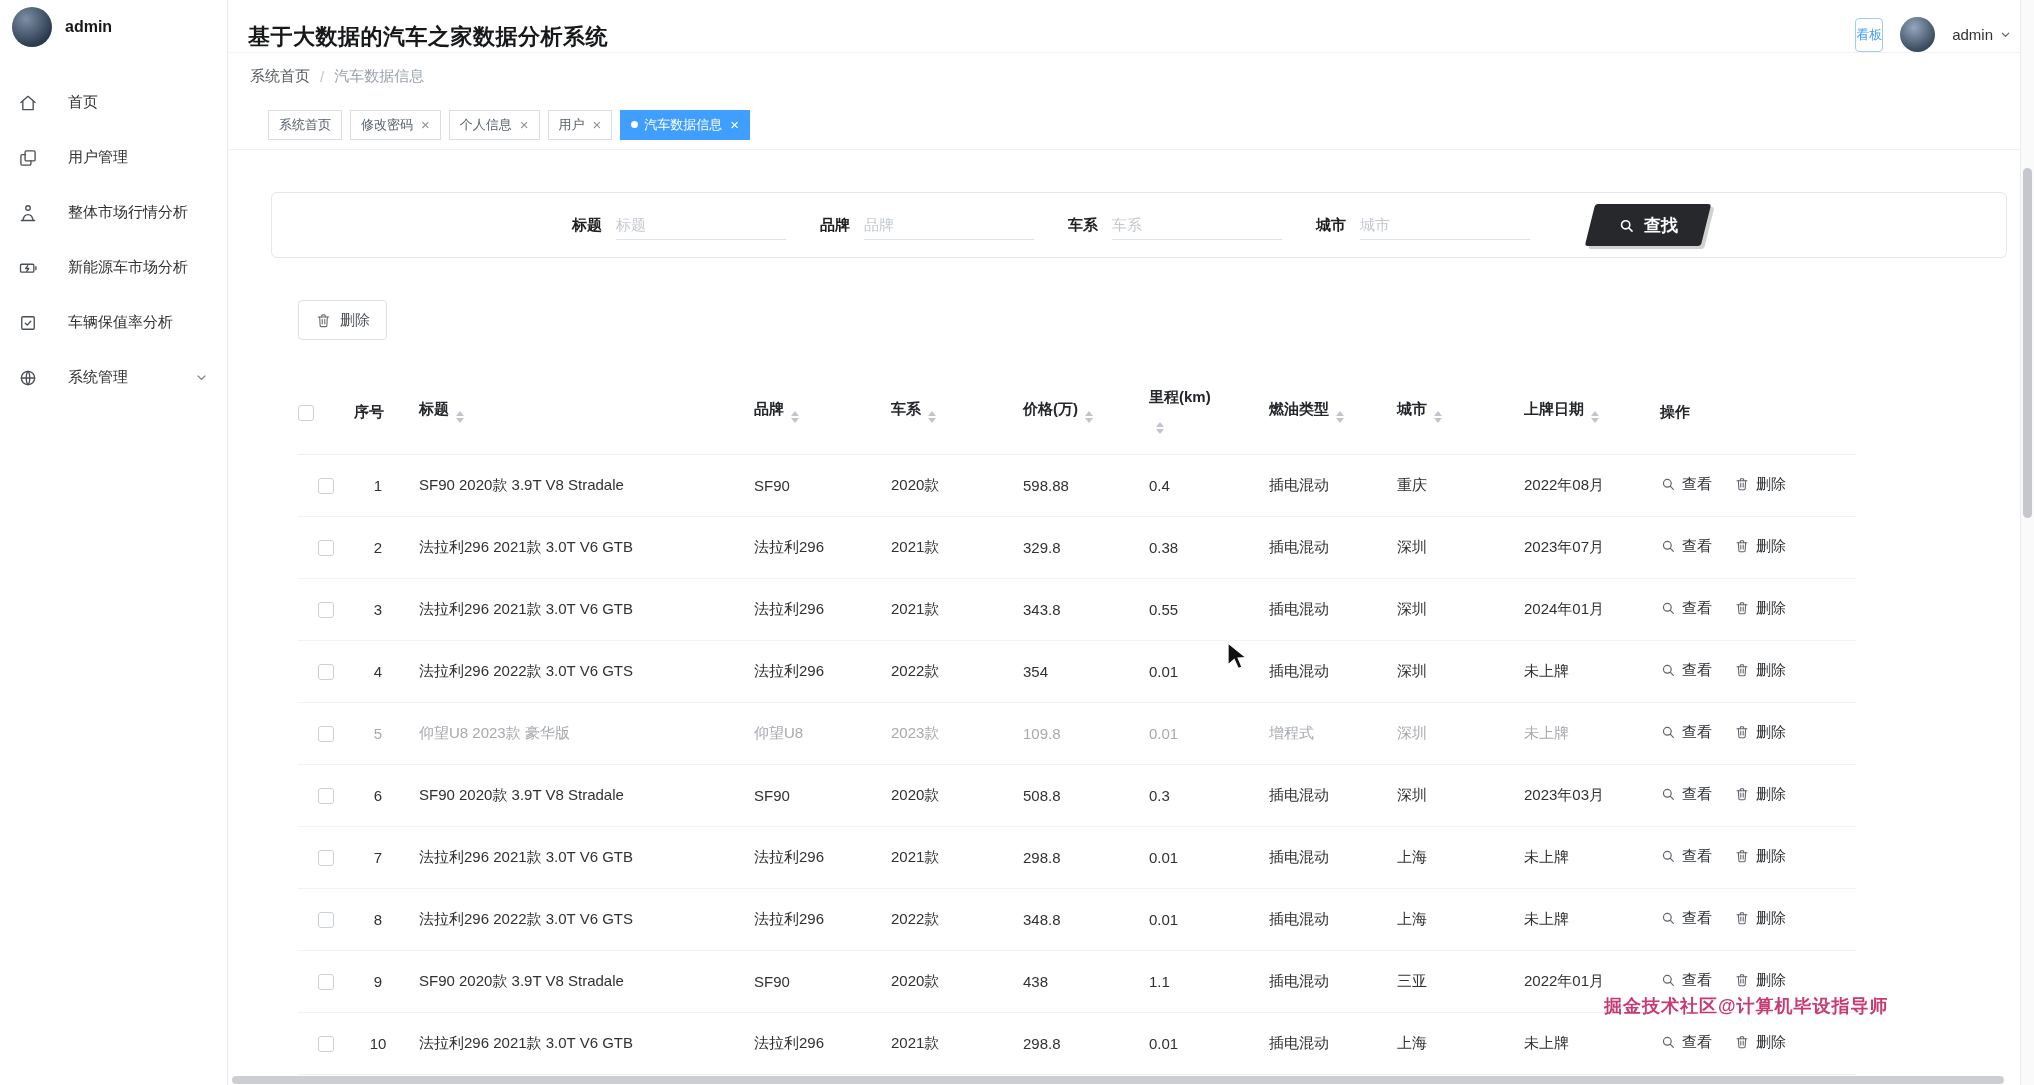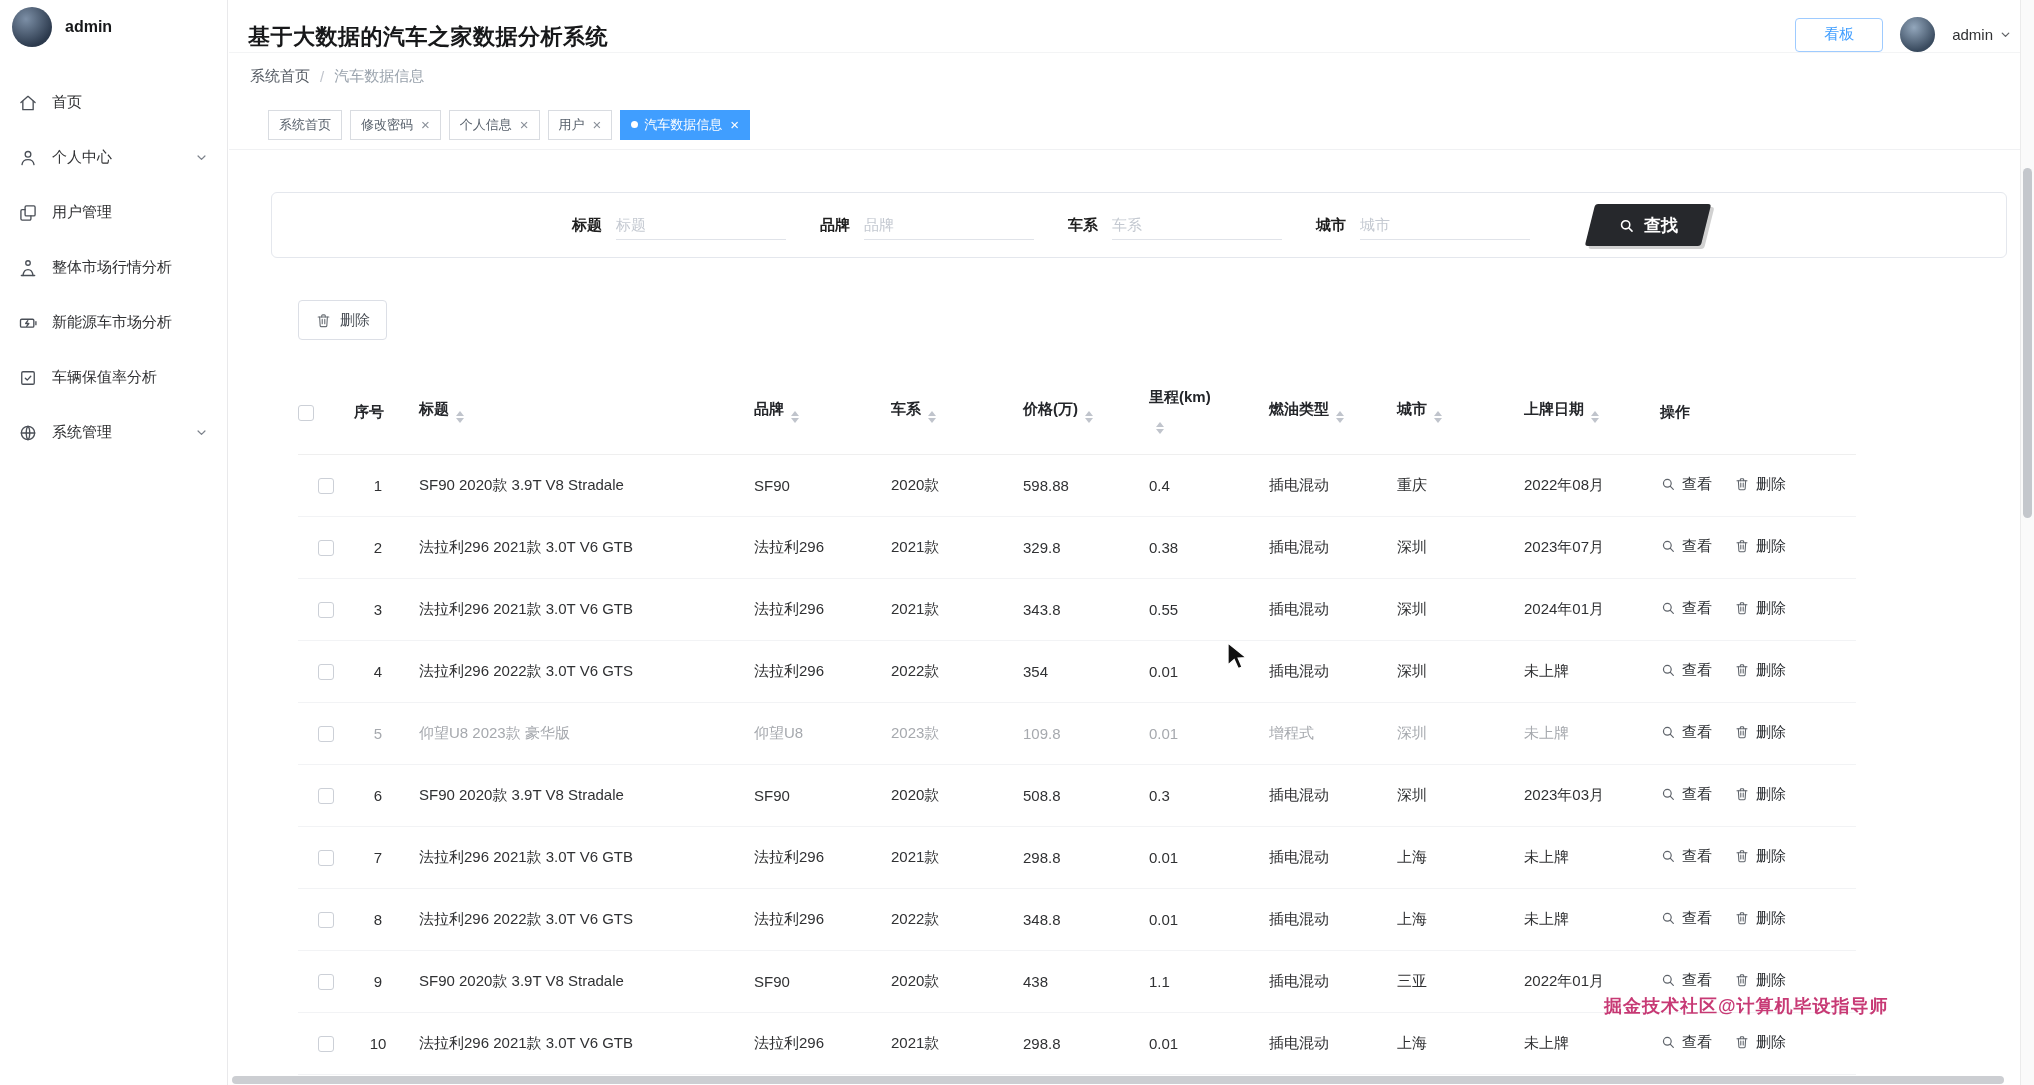--- a/index.html
+++ b/index.html
@@ -6,34 +6,34 @@
 html,body{width:2034px;height:1085px;overflow:hidden}
 body{font-family:"Liberation Sans","DejaVu Sans",sans-serif;background:#fff;color:#303133;position:relative}
 svg{display:block}
 
 
 .sidebar{position:absolute;left:0;top:0;width:228px;height:100%;background:#fff;border-right:1px solid #e9e9eb;z-index:5}
 .side-head{display:flex;align-items:center;gap:13px;height:54px;padding:0 12px}
 .avatar{width:40px;height:40px;border-radius:50%;background:radial-gradient(circle at 35% 30%,#7c8fa6,#2c3a4d 72%);flex:none}
 .side-name{font-weight:700;font-size:16px;color:#17181a}
 .side-nav{margin-top:21px}
-.side-item{display:flex;align-items:center;gap:14px;height:55px;padding:0 18px;font-size:15px;color:#303133;cursor:pointer;white-space:nowrap}
+.side-item{display:flex;align-items:center;gap:30px;height:55px;padding:0 18px;font-size:15px;color:#303133;cursor:pointer;white-space:nowrap}
 .side-icon{width:20px;height:20px;color:#4a4f57;flex:none}
 .side-icon svg{width:20px;height:20px}
 .side-item.active{background:#e9f4ff;color:#3d95f4}
 .side-item.active .side-icon{color:#3d95f4}
 .side-chevron{margin-left:auto;width:15px;height:15px;color:#7d838c}
 .side-chevron svg{width:15px;height:15px}
 
 
 .main{position:absolute;left:229px;top:0;width:1791px;height:100%}
 .topbar{display:flex;align-items:flex-end;height:52px;padding:0 8px 0 19px;background:#fff;box-shadow:0 1px 0 #f3f4f5}
 .page-title{font-size:22px;font-weight:700;color:#17181a;letter-spacing:.5px}
 .topbar-right{margin-left:auto;display:flex;align-items:center;gap:17px}
-.kanban-btn{height:34px;padding:0 28px;border:1px solid #9ecbff;color:#409eff;background:#fff;border-radius:4px;font-size:15px;cursor:pointer;font-family:inherit}
+.kanban-btn{height:34px;padding:0 0;border:1px solid #9ecbff;color:#409eff;background:#fff;border-radius:4px;font-size:13px;cursor:pointer;font-family:inherit}
 .tb-avatar{width:35px;height:35px;border-radius:50%;background:radial-gradient(circle at 40% 30%,#93a7bc,#394a5e 72%)}
 .tb-user{display:flex;align-items:center;gap:6px;font-size:15px;color:#303133;cursor:pointer}
 .caret-down{width:13px;height:13px;color:#606266}
 .caret-down svg{width:13px;height:13px}
 
 
 .breadcrumb{display:flex;align-items:center;gap:10px;height:48px;padding:0 21px;font-size:15px}
 .bc-item{color:#555b63;cursor:pointer}
 .bc-sep{color:#c0c4cc}
 .bc-current{color:#9aa3ad}
@@ -97,34 +97,20 @@
   </div>
   <nav class="side-nav">
       <div class="side-item">
         <span class="side-icon">
           <svg viewBox="0 0 24 24" fill="none" stroke="currentColor" stroke-width="1.6" stroke-linecap="round" stroke-linejoin="round">
             <path d="M3.5 11.5 12 4l8.5 7.5"></path>
             <path d="M5.8 10.2V20h12.4v-9.8"></path>
           </svg>
         </span>
         <span class="side-label">首页</span>
-      </div>
-      <div class="side-item">
-        <span class="side-icon">
-          <svg viewBox="0 0 24 24" fill="none" stroke="currentColor" stroke-width="1.6" stroke-linecap="round">
-            <circle cx="12" cy="7.6" r="3.4"></circle>
-            <path d="M4.8 20c.5-4 3.5-6 7.2-6s6.7 2 7.2 6"></path>
-          </svg>
-        </span>
-        <span class="side-label">个人中心</span>
-        <span class="side-chevron">
-          <svg viewBox="0 0 24 24" fill="none" stroke="currentColor" stroke-width="2" stroke-linecap="round" stroke-linejoin="round">
-            <path d="m6.5 9.5 5.5 5.5 5.5-5.5"></path>
-          </svg>
-        </span>
       </div>
       <div class="side-item">
         <span class="side-icon">
           <svg viewBox="0 0 24 24" fill="none" stroke="currentColor" stroke-width="1.6" stroke-linecap="round" stroke-linejoin="round">
             <rect x="8.5" y="3.5" width="12" height="12" rx="1.5"></rect>
             <path d="M15.5 15.5V19a1.5 1.5 0 0 1-1.5 1.5H5A1.5 1.5 0 0 1 3.5 19V9.5A1.5 1.5 0 0 1 5 8h3.5"></path>
           </svg>
         </span>
         <span class="side-label">用户管理</span>
       </div>

